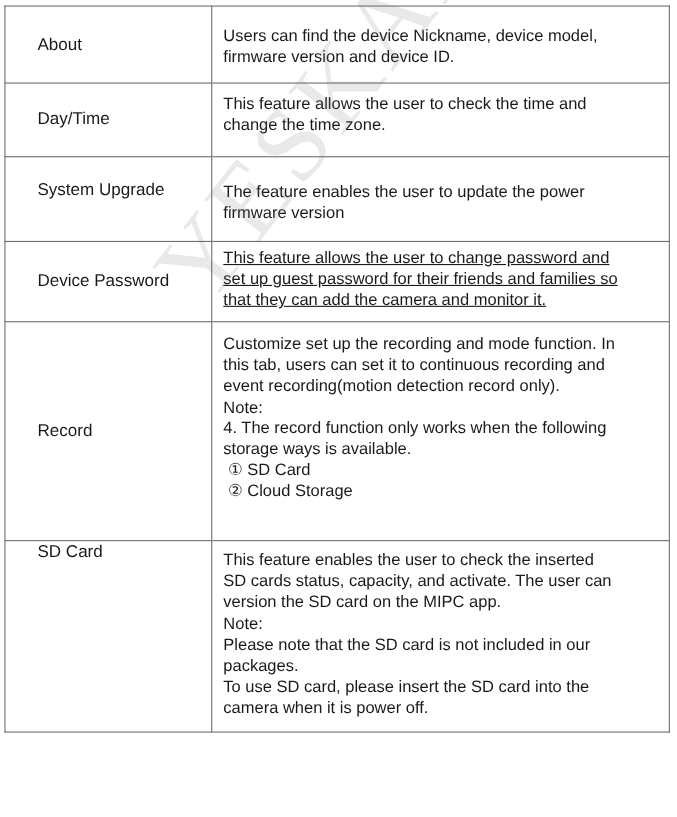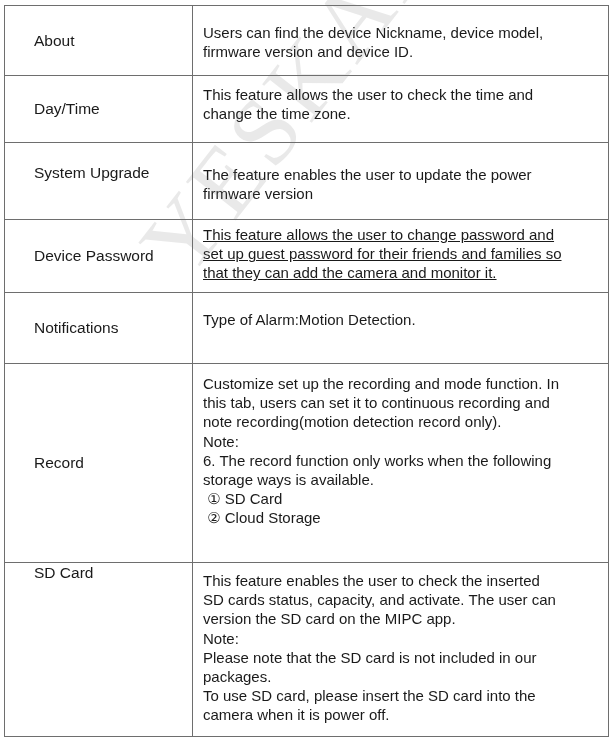--- a/index.html
+++ b/index.html
@@ -87,35 +87,29 @@
 
     <tr style="height:73px;">
       <td class="feature">Device Password</td>
       <td class="desc" style="padding-top:5px;text-decoration:underline;">
         <span class="line">This feature allows the user to change password and</span>
         <span class="line">set up guest password for their friends and families so</span>
         <span class="line">that they can add the camera and monitor it.</span>
       </td>
     </tr>
 
-    <tr style="height:71px;">
-      <td class="feature">Notifications</td>
-      <td class="desc" style="padding-top:17px;">
-        <span class="line">Type of Alarm:Motion Detection.</span>
-      </td>
-    </tr>
 
     <tr style="height:199px;">
       <td class="feature">Record</td>
       <td class="desc" style="padding-top:10px;">
         <span class="line">Customize set up the recording and mode function. In</span>
         <span class="line">this tab, users can set it to continuous recording and</span>
-        <span class="line">note recording(motion detection record only).</span>
+        <span class="line">event recording(motion detection record only).</span>
         <span class="line">Note:</span>
-        <span class="line">6. The record function only works when the following</span>
+        <span class="line">4. The record function only works when the following</span>
         <span class="line">storage ways is available.</span>
         <span class="line"> ① SD Card</span>
         <span class="line"> ② Cloud Storage</span>
       </td>
     </tr>
 
     <tr style="height:174px;">
       <td class="feature" style="vertical-align:top;">SD Card</td>
       <td class="desc" style="padding-top:8px;">
         <span class="line">This feature enables the user to check the inserted</span>

